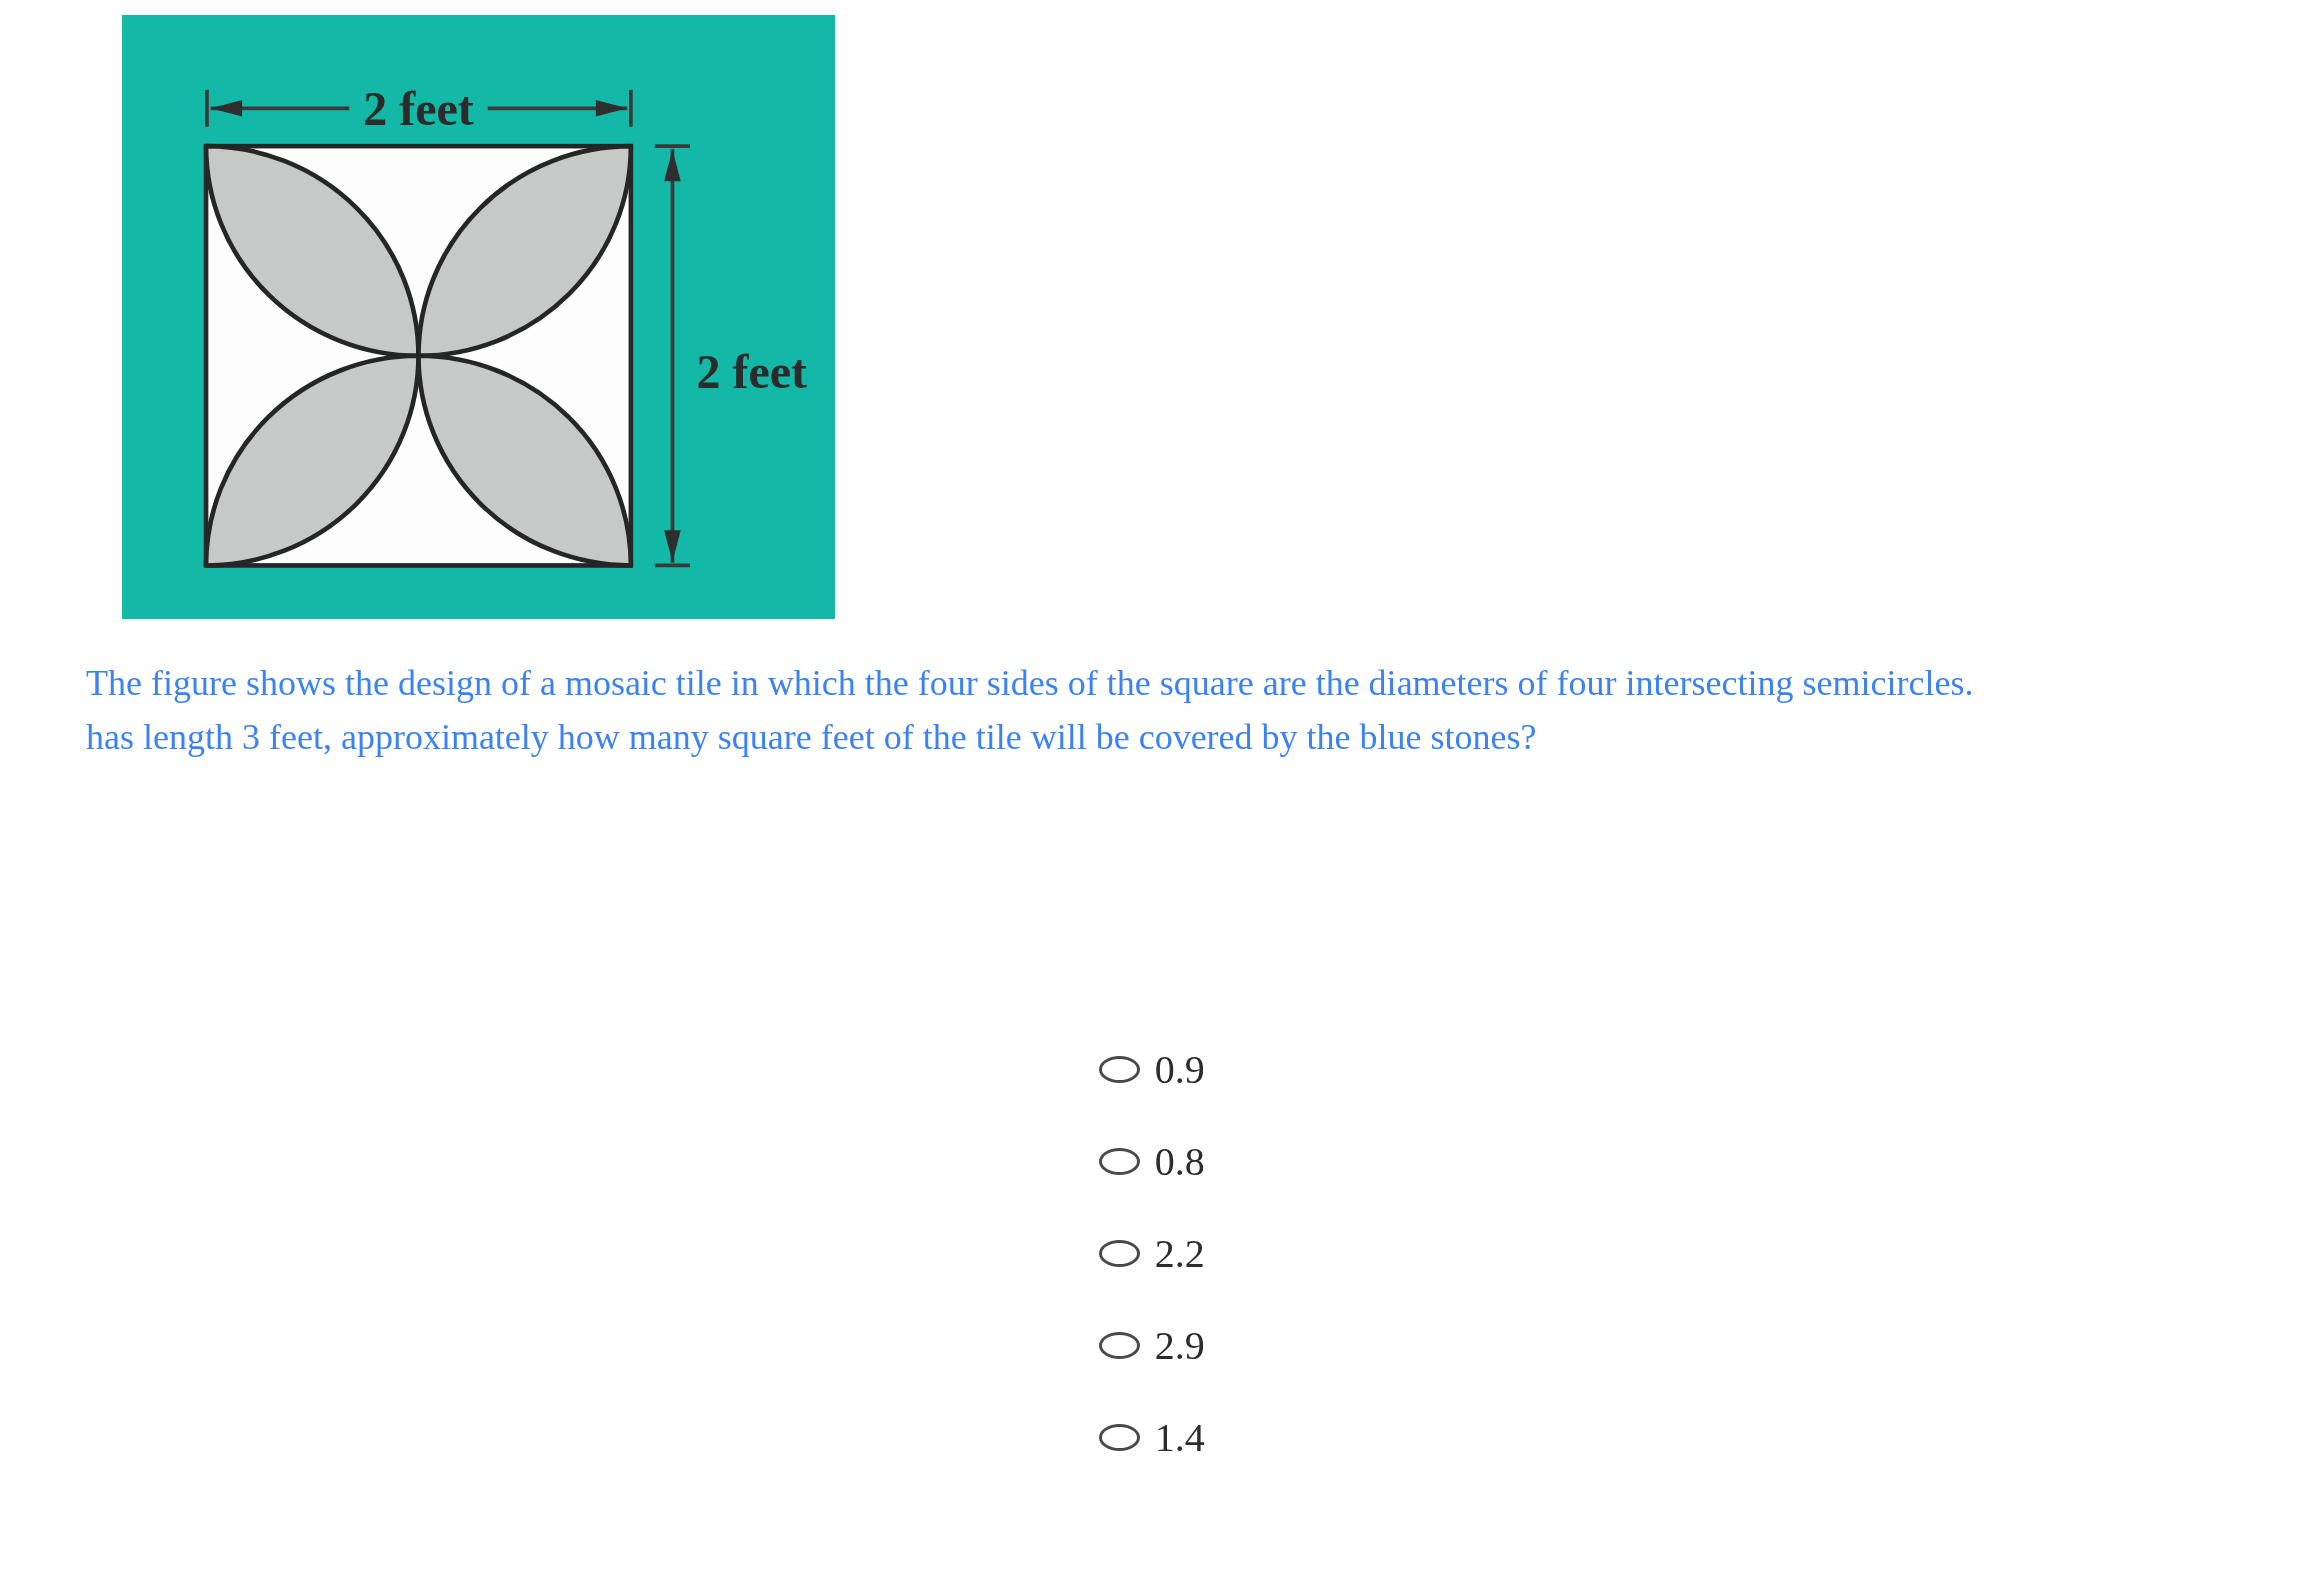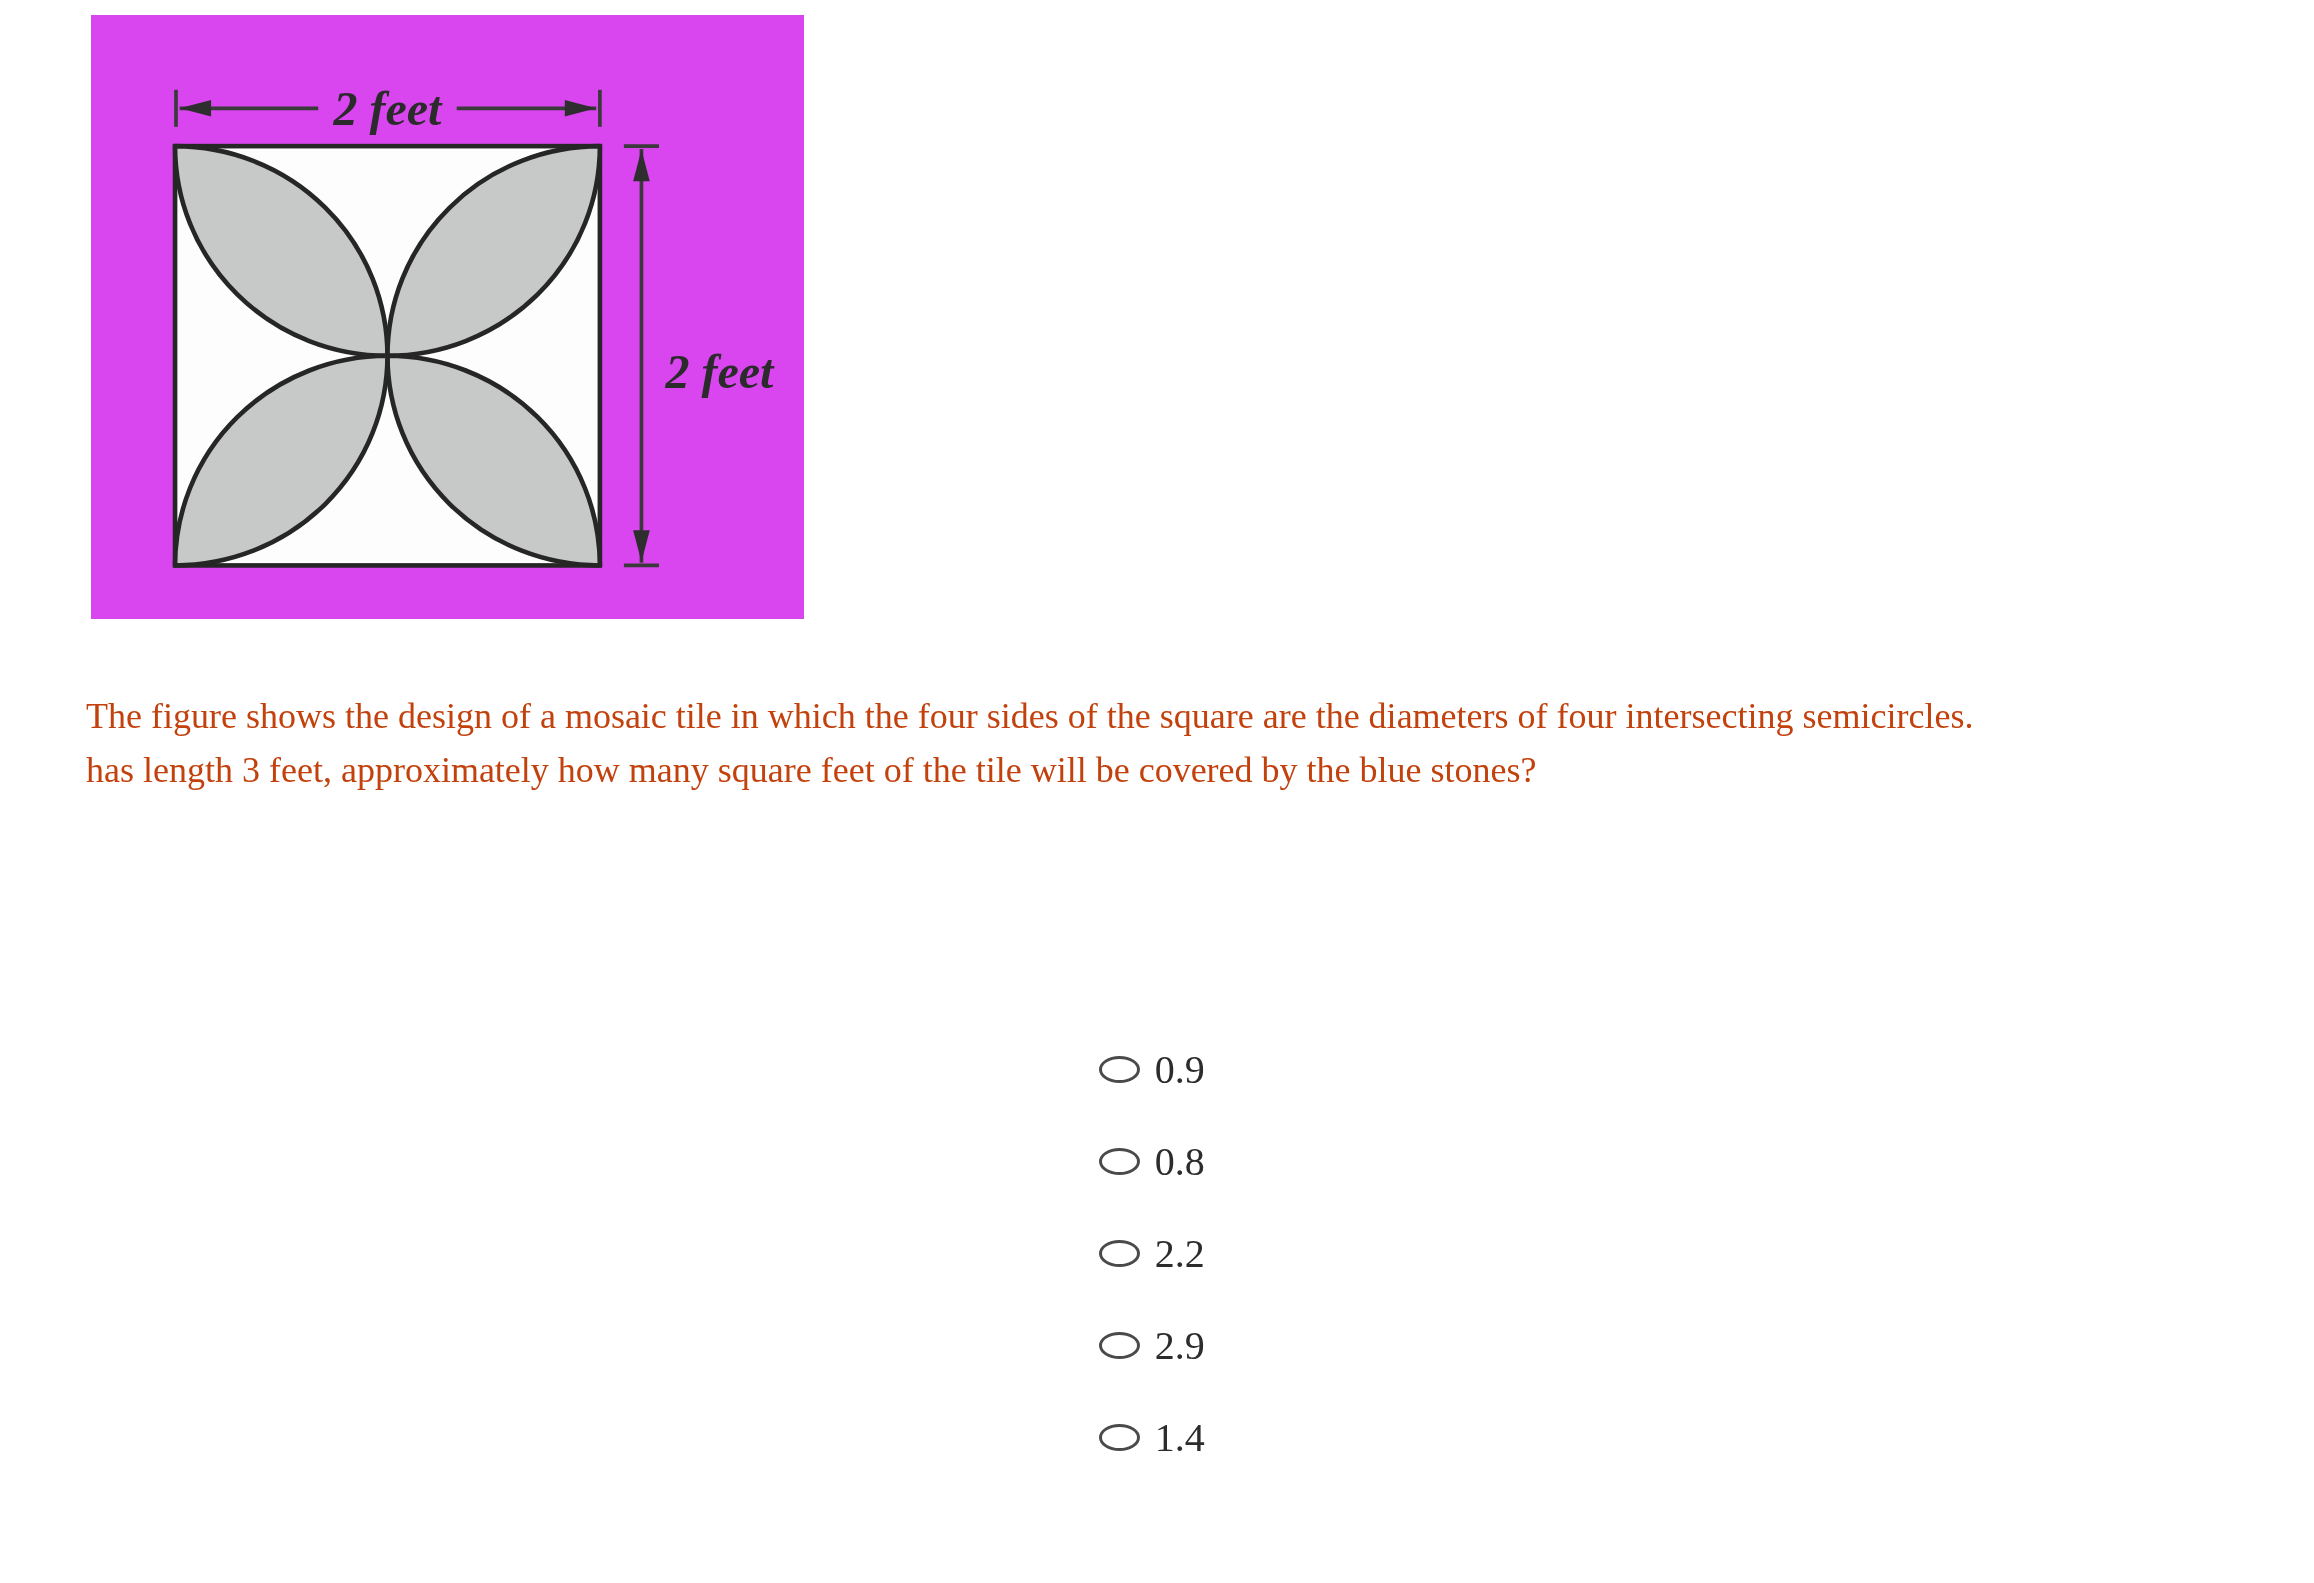--- a/index.html
+++ b/index.html
@@ -5,24 +5,23 @@
   html, body { margin: 0; padding: 0; }
   body {
     width: 2315px; height: 1584px;
     position: relative;
     background: #ffffff;
     font-family: "Liberation Serif", serif;
     overflow: hidden;
   }
   .figure-panel {
     position: absolute;
-    left: 91px; top: 14.8px;
+    left: 122px; top: 14.8px;
     width: 713px; height: 604px;
-    background: #d946ef;
-    font-style: italic;
+    background: #14b8a6;
   }
   .figure-panel svg { display: block; }
   .square {
     fill: #fdfdfd;
     stroke: #262626;
     stroke-width: 5;
   }
   .petal {
     stroke: #262626;
     stroke-width: 5;
@@ -35,24 +34,24 @@
   }
   .dim-arrow { fill: #2e2e2e; }
   .dim-label {
     font-family: "Liberation Serif", serif;
     font-weight: 600;
     font-size: 52px;
     fill: #2b2b2b;
   }
   .question {
     position: absolute;
-    left: 86px; top: 689px;
+    left: 86px; top: 656px;
     font-size: 36px;
     line-height: 54px;
-    color: #c2410c;
+    color: #3b82f6;
     white-space: nowrap;
   }
   .options {
     position: absolute;
     left: 1099px; top: 1023px;
   }
   .option {
     height: 92px;
     display: flex;
     align-items: center;

